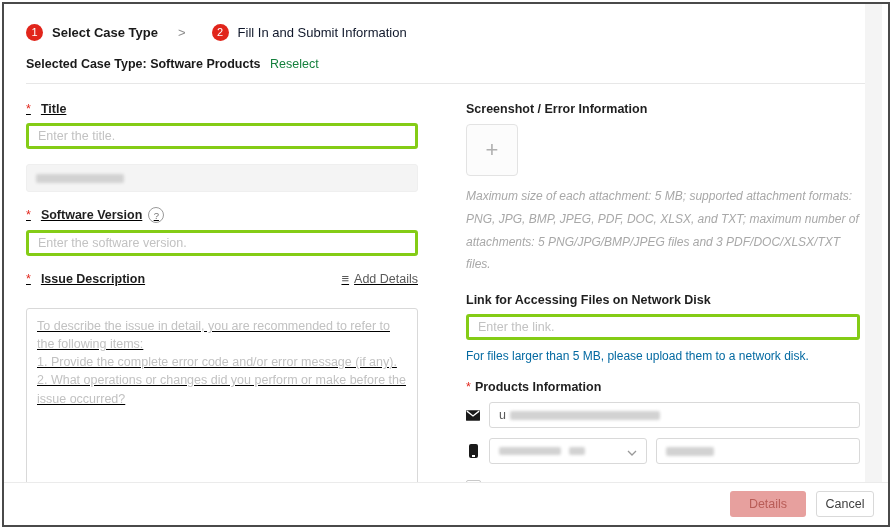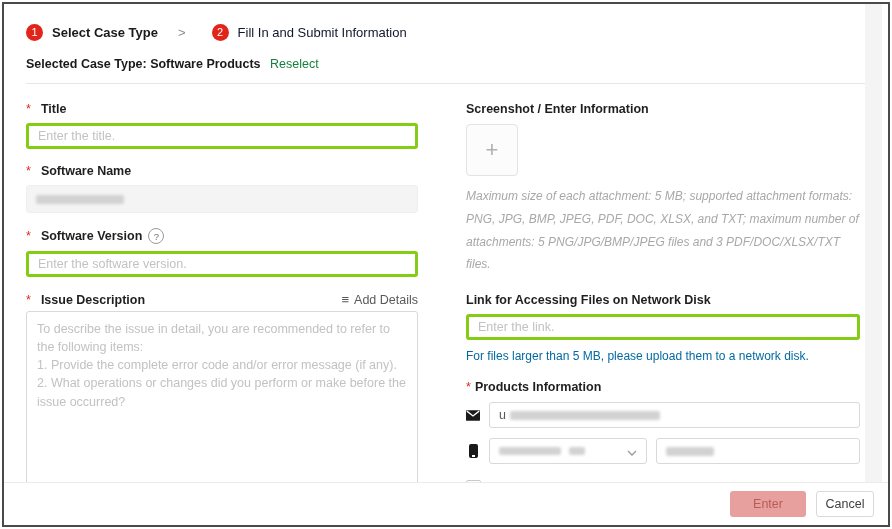--- a/index.html
+++ b/index.html
@@ -27,21 +27,21 @@
   .selected-text { font-weight:700; }
   .reselect-link { color:#15803d; margin-left:6px; cursor:pointer; }
 
   .divider { border-top:1px solid #e7e7e7; margin-top:12px; }
 
   
   .columns { display:flex; gap:48px; margin-top:18px; }
   .col-left  { width:392px; flex:none; }
   .col-right { width:394px; flex:none; }
 
-  .field { margin-bottom:15px; }
+  .field { margin-bottom:15px;text-decoration:underline; }
   .field-label { font-size:12.5px; font-weight:700; color:#1f1f1f; margin-bottom:7px; display:flex; align-items:center; gap:6px; }
   .required::before { content:"*"; color:#e1251b; margin-right:4px; font-weight:400; }
 
   .text-input {
     width:100%; height:26px; box-sizing:border-box; border:3px solid #84cc16; border-radius:3px;
     padding:0 9px; font-size:12.5px; color:#333; outline:none; background:#fff;
     font-family:"Liberation Sans", sans-serif;
   }
   .text-input::placeholder { color:#c2c2c2; }
 
@@ -49,21 +49,21 @@
     height:26px; background:#f4f4f4; border:1px solid #efefef; border-radius:3px;
     display:flex; align-items:center; padding:0 9px;
   }
   .redact { background:#d2d2d2; border-radius:2px; filter:blur(1.6px); height:9px; display:inline-block; }
 
   .help-circle {
     width:14px; height:14px; border:1px solid #9a9a9a; border-radius:50%; color:#707070;
     font-size:9.5px; display:flex; align-items:center; justify-content:center; font-weight:400; cursor:pointer;
   }
 
-  .label-row { display:flex; justify-content:space-between; margin-bottom:4px; }
+  .label-row { display:flex; justify-content:space-between; margin-bottom:22px; }
   .add-details { font-size:12.5px; font-weight:400; color:#595959; display:flex; align-items:center; gap:5px; cursor:pointer; }
   .add-details-glyph { font-size:13px; color:#595959; }
 
   .textarea-box {
     height:205px; border:1px solid #d9d9d9; border-radius:3px; box-sizing:border-box;
     padding:8px 10px; font-size:12.5px; line-height:1.45; color:#c2c2c2; white-space:pre-line; cursor:text;
   }
 
   
   .section-label { font-size:12.5px; font-weight:700; color:#1f1f1f; margin-bottom:8px; display:flex; align-items:center; }
@@ -132,21 +132,20 @@
     <div class="columns">
 
       <div class="col-left">
 
         <div class="field">
           <div class="field-label required">Title</div>
           <input class="text-input" type="text" placeholder="Enter the title." style="">
         </div>
 
         <div class="field">
-          <div class="field-label required">Software Name</div>
           <div class="disabled-input">
             <span class="redact" style="width:88px;"></span>
           </div>
         </div>
 
         <div class="field">
           <div class="field-label required">
             <span>Software Version</span>
             <span class="help-circle">?</span>
           </div>
@@ -164,21 +163,21 @@
           <div class="textarea-box">To describe the issue in detail, you are recommended to refer to the following items:
 1. Provide the complete error code and/or error message (if any).
 2. What operations or changes did you perform or make before the issue occurred?</div>
         </div>
 
       </div>
 
       <div class="col-right">
 
         <div style="margin-bottom:17px;">
-          <div class="section-label">Screenshot / Enter Information</div>
+          <div class="section-label">Screenshot / Error Information</div>
           <div class="upload-box">
             <span>+</span>
           </div>
           <div class="hint">Maximum size of each attachment: 5 MB; supported attachment formats: PNG, JPG, BMP, JPEG, PDF, DOC, XLSX, and TXT; maximum number of attachments: 5 PNG/JPG/BMP/JPEG files and 3 PDF/DOC/XLSX/TXT files.</div>
         </div>
 
         <div style="margin-bottom:17px;">
           <div class="section-label" style="margin-bottom:7px;">Link for Accessing Files on Network Disk</div>
           <input class="text-input" type="text" placeholder="Enter the link." style="">
           <div class="hint-single">For files larger than 5 MB, please upload them to a network disk.</div>
@@ -228,16 +227,16 @@
           </div>
         </div>
 
       </div>
     </div>
   </div>
 
   <div class="scroll-track"></div>
 
   <div class="footer">
-    <div class="btn btn-submit">Enter</div>
+    <div class="btn btn-submit">Details</div>
     <div class="btn btn-cancel">Cancel</div>
   </div>
 </div>
 
 </body></html>

